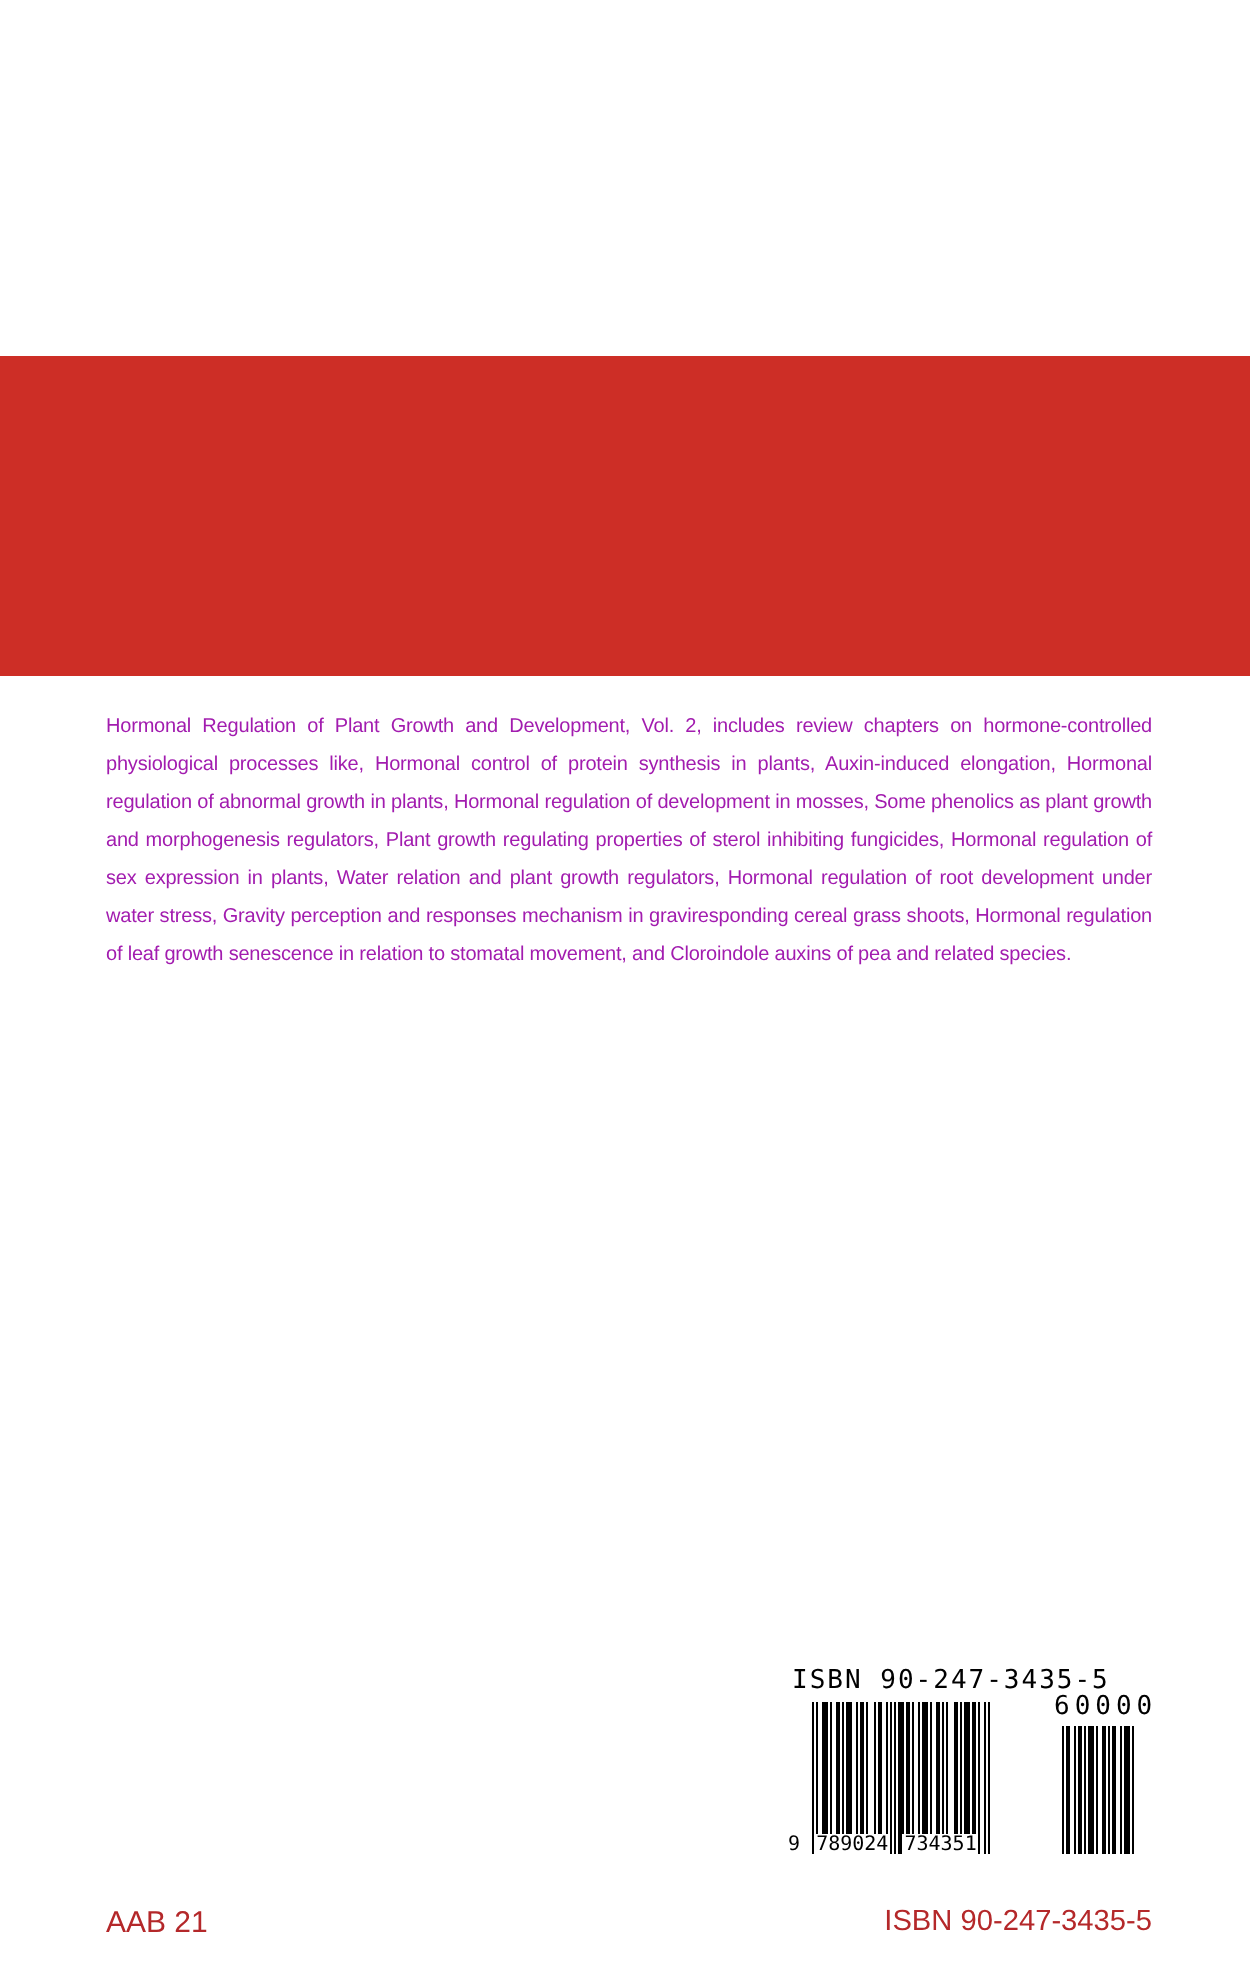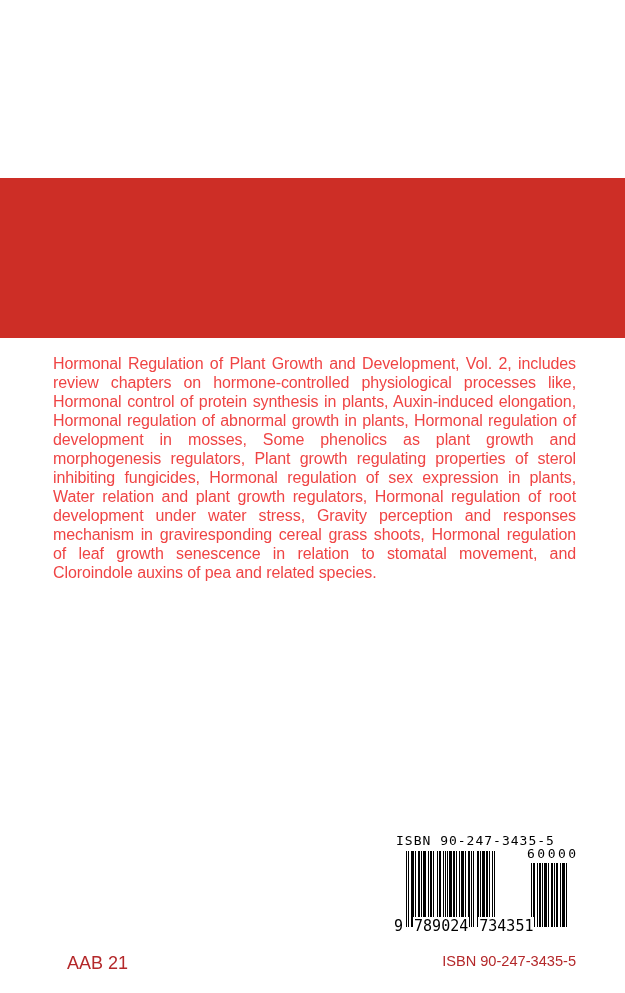--- a/index.html
+++ b/index.html
@@ -7,21 +7,21 @@
       width: 625px; height: 993px; position: relative; overflow: hidden;
       background: #ffffff;
       font-family: "Liberation Sans", sans-serif;
     }
     .red-band {
       position: absolute; left: 0; top: 178px; width: 625px; height: 160px;
       background: #cd2e26;
     }
     .blurb {
       position: absolute; left: 53px; top: 354px; width: 523px;
-      font-size: 16px; line-height: 19px; color: #ef4444;
+      font-size: 10px; line-height: 19px; color: #a21caf;
       text-align: justify; letter-spacing: -0.1px;
     }
     .barcode-wrap {
       position: absolute; left: 393px; top: 833px; width: 190px; height: 100px;
     }
     .isbn-top {
       position: absolute; left: 3px; top: 0; font-family: "DejaVu Sans Mono", monospace;
       font-size: 13px; color: #000; letter-spacing: 1px;
     }
     .addon-num {
@@ -33,25 +33,25 @@
       display: flex; align-items: flex-start;
     }
     .bars-addon {
       position: absolute; left: 138px; top: 30px; width: 50px; height: 64px;
       display: flex; align-items: flex-start;
     }
     .bar { background: #000; height: 100%; }
     .gap { height: 100%; }
     .ean-num {
       position: absolute; left: 0; top: 84px; font-family: "DejaVu Sans Mono", monospace;
-      font-size: 15px; color: #000; background: transparent;
+      font-size: 10px; color: #000; background: transparent;
     }
     .ean-num span { background: #fff; padding: 0 1px; }
     .footer-left {
-      position: absolute; left: 67px; top: 953px; font-size: 18px; color: #b4282a;
+      position: absolute; left: 53px; top: 953px; font-size: 15px; color: #b4282a;
     }
     .footer-right {
       position: absolute; right: 49px; top: 953px; font-size: 14.6px; color: #b4282a;
     }
   </style>
 </head>
 <body>
 
 <div class="red-band"></div>
 

